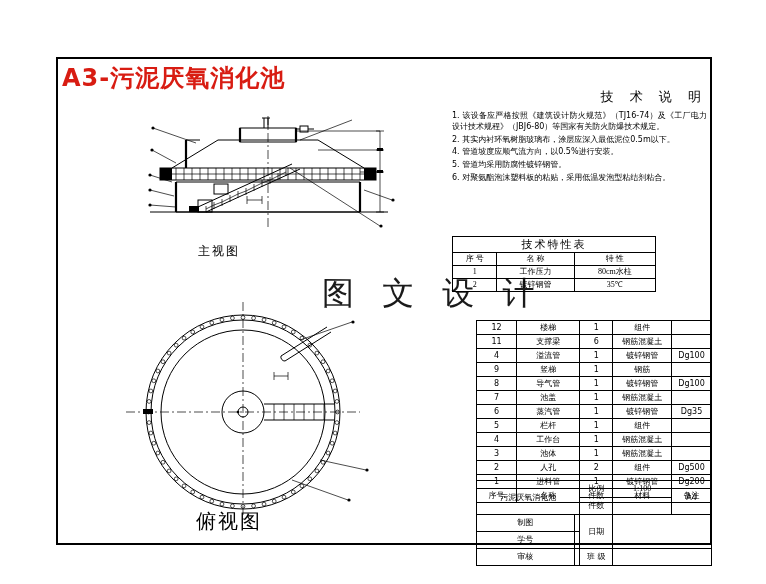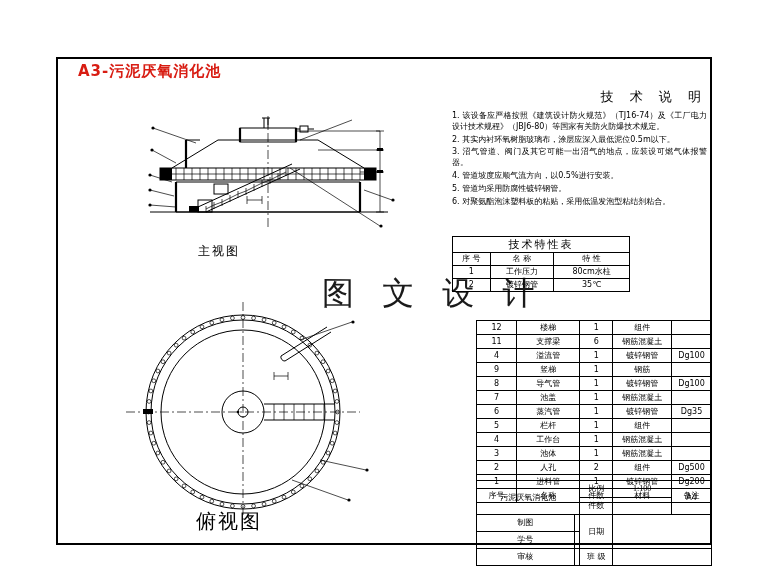--- a/index.html
+++ b/index.html
@@ -2,35 +2,35 @@
 <html><head>
 <meta charset="utf-8">
 <style>
   html,body{margin:0;padding:0;background:#ffffff;}
   body{width:766px;height:584px;position:relative;overflow:hidden;
        font-family:"DejaVu Sans","Liberation Sans",sans-serif;color:#000;}
 
   .frame{position:absolute;left:56px;top:57px;width:656px;height:488px;
          border:2px solid #000;box-sizing:border-box;}
 
-  .title-main{position:absolute;left:78px;top:62px;font-size:15px;font-weight:bold;
+  .title-main{position:absolute;left:62px;top:62px;font-size:24px;font-weight:bold;
               color:#d81c12;letter-spacing:1px;white-space:nowrap;
               font-family:"DejaVu Sans","Liberation Sans",sans-serif;}
 
   
   .spec{position:absolute;left:452px;top:88px;width:255px;}
   .spec-title{text-align:right;font-size:13px;letter-spacing:6px;margin-bottom:5px;}
   .spec p{margin:0 0 2px 0;font-size:8px;line-height:1.35;text-align:justify;}
 
   
   table{border-collapse:collapse;font-size:8px;}
   table td{border:1px solid #000;text-align:center;padding:0;height:12px;
            line-height:12px;white-space:nowrap;}
 
-  .char-tbl{position:absolute;left:452px;top:236px;width:178px;}
+  .char-tbl{position:absolute;left:452px;top:236px;width:204px;font-family:Liberation Serif, serif;}
   .char-tbl table{width:100%;}
   .char-tbl .cap{font-size:11px;letter-spacing:2px;height:15px;line-height:15px;}
 
   .bom{position:absolute;left:476px;top:320px;width:236px;}
   .bom table{width:100%;}
   .bom td{height:13px;line-height:13px;}
   .c-no{width:17%;} .c-nm{width:27%;} .c-qt{width:14%;} .c-mt{width:25%;} .c-rm{width:17%;}
 
   .tblock{position:absolute;left:476px;top:480px;width:236px;}
   .tblock table{width:100%;}
@@ -296,21 +296,20 @@
 </svg>
 
 <div class="cap-front">主视图</div>
 <div class="cap-top">俯视图</div>
 <div class="watermark">图 文 设 计</div>
 
 <div class="spec">
   <div class="spec-title">技 术 说 明</div>
   <p>1. 该设备应严格按照《建筑设计防火规范》（TJ16-74）及《工厂电力设计技术规程》（JBJ6-80）等国家有关防火防爆技术规定。</p>
   <p>2. 其实内衬环氧树脂玻璃布，涂层应深入最低泥位0.5m以下。</p>
-  <p>3. 沼气管道、阀门及其它可能一出沼气的地点，应装设可燃气体报警器。</p>
   <p>4. 管道坡度应顺气流方向，以0.5%进行安装。</p>
   <p>5. 管道均采用防腐性镀锌钢管。</p>
   <p>6. 对聚氨酯泡沫塑料板的粘贴，采用低温发泡型粘结剂粘合。</p>
 </div>
 
 <div class="char-tbl">
   <table>
     <tbody>
         <tr>
           <td class="cap" colspan="3">技术特性表</td>

